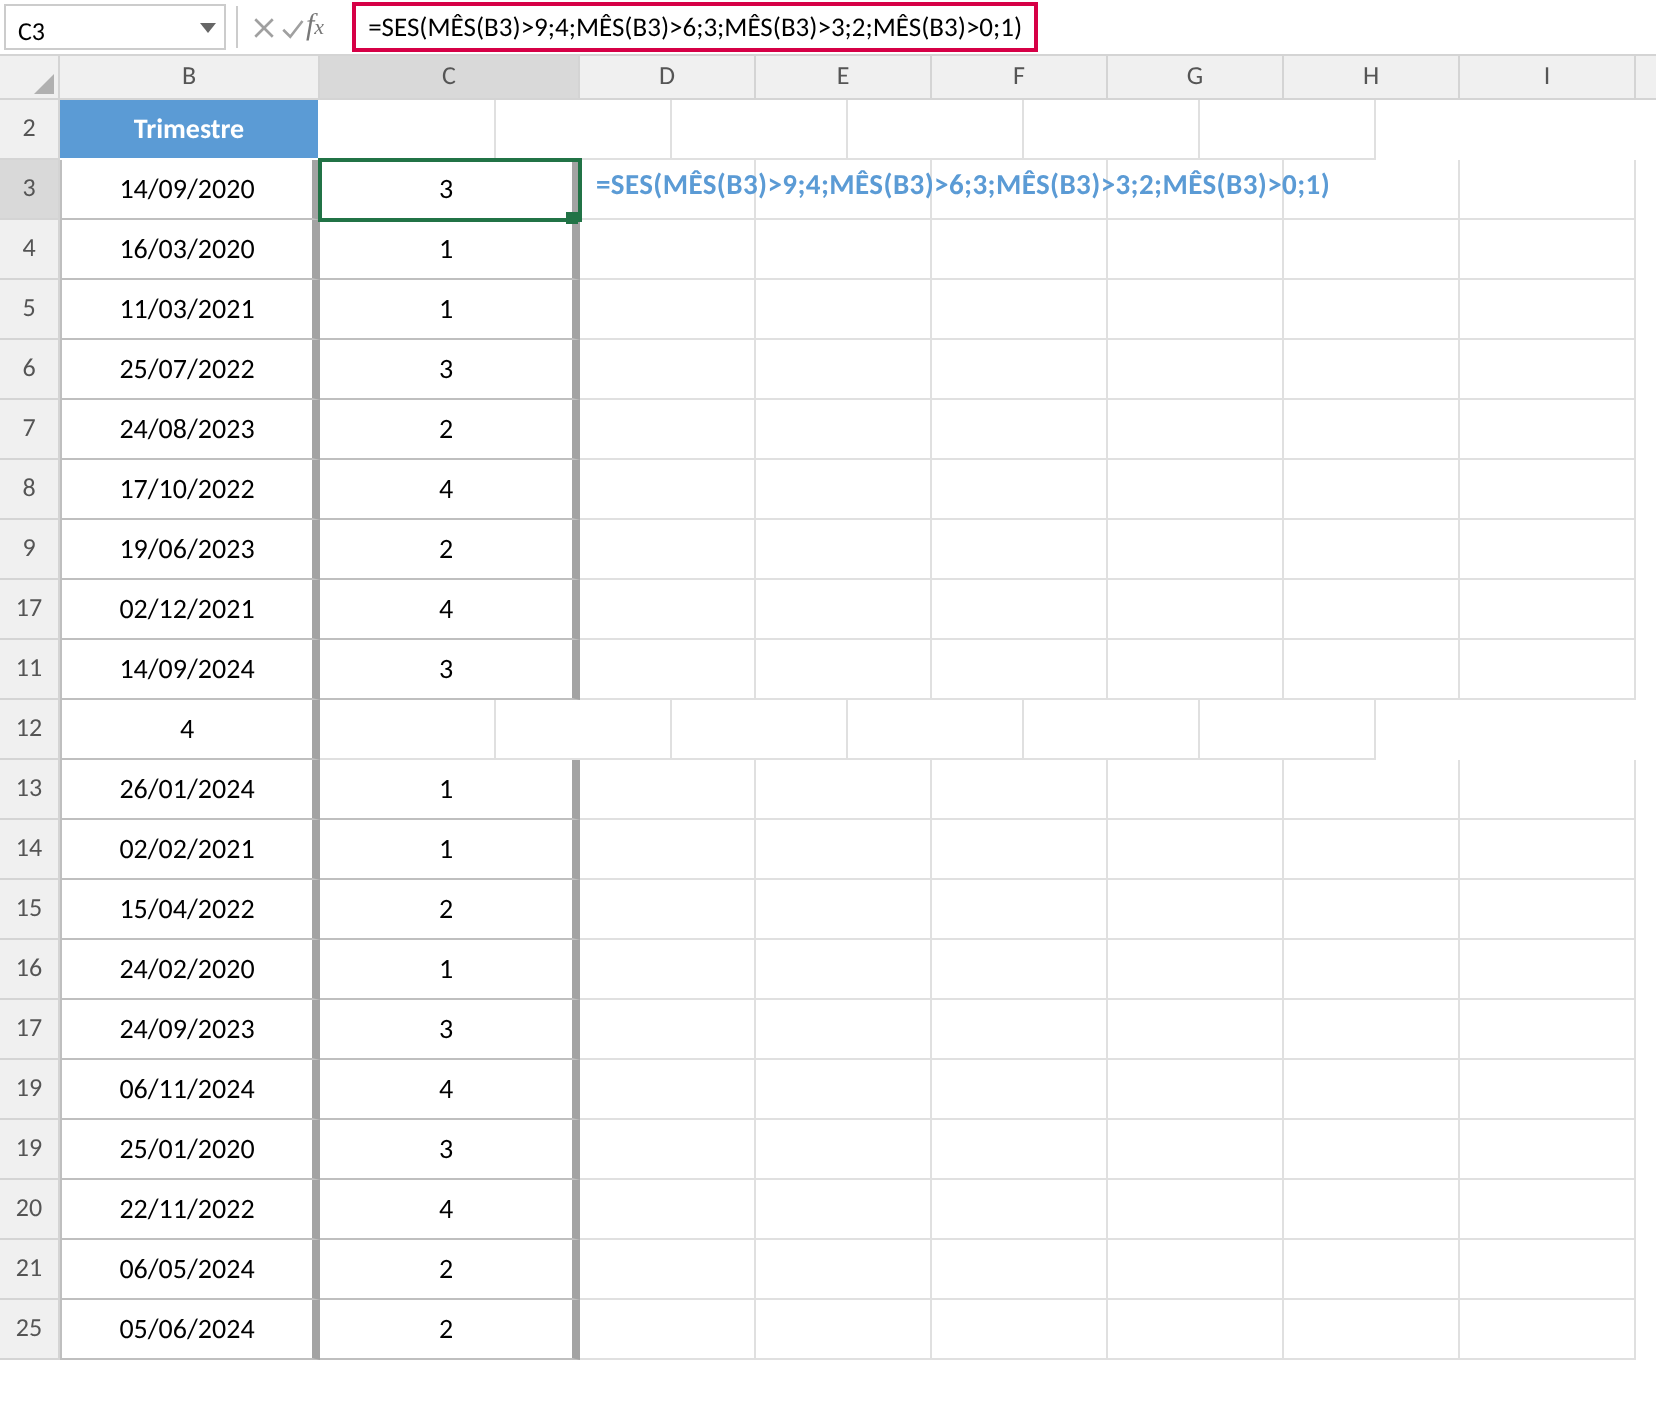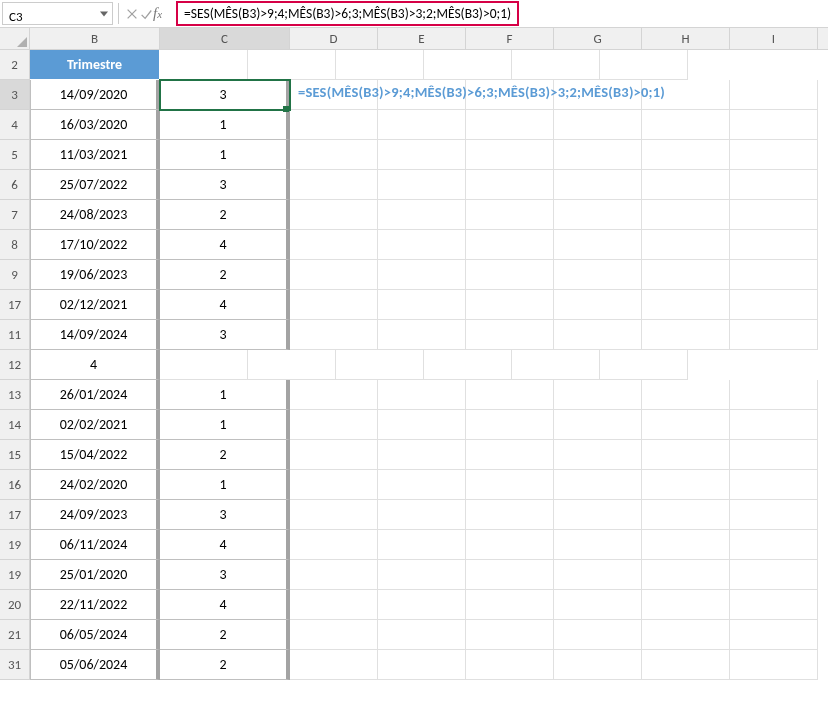--- a/index.html
+++ b/index.html
@@ -246,21 +246,21 @@
       <div class="row-head">12</div>
       <div class="row-head">13</div>
       <div class="row-head">14</div>
       <div class="row-head">15</div>
       <div class="row-head">16</div>
       <div class="row-head">17</div>
       <div class="row-head">19</div>
       <div class="row-head">19</div>
       <div class="row-head">20</div>
       <div class="row-head">21</div>
-      <div class="row-head">31</div>
+      <div class="row-head">25</div>
     </div>
   <div class="cells" id="cells">
     <div class="formula-overlay">=SES(MÊS(B3)&gt;9;4;MÊS(B3)&gt;6;3;MÊS(B3)&gt;3;2;MÊS(B3)&gt;0;1)</div>
   <div class="row">
         <div class="cell w-C th">Trimestre</div>
         <div class="cell w-rest"></div>
         <div class="cell w-rest"></div>
         <div class="cell w-rest"></div>
         <div class="cell w-rest"></div>
         <div class="cell w-rest"></div>

